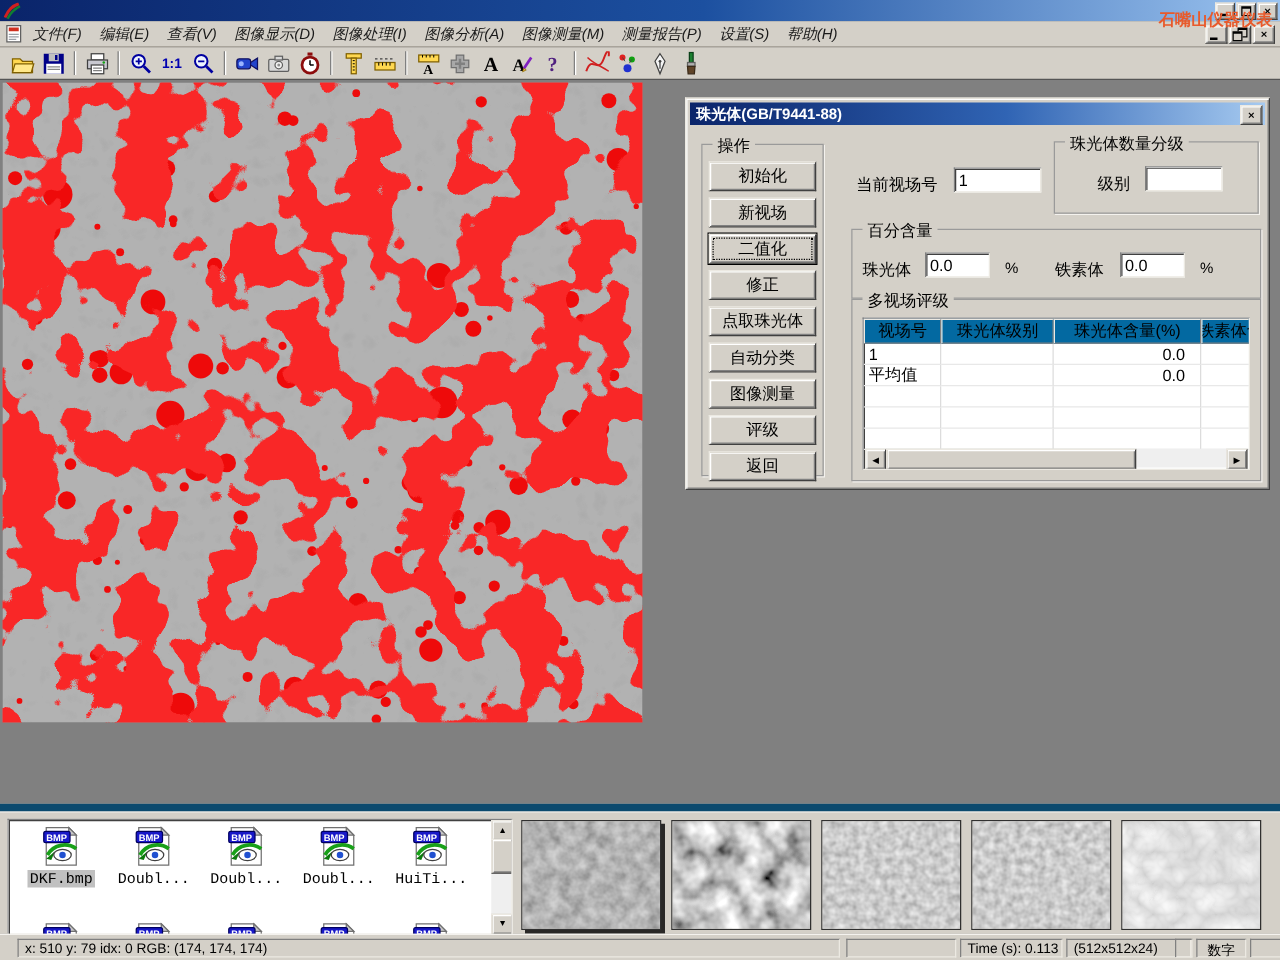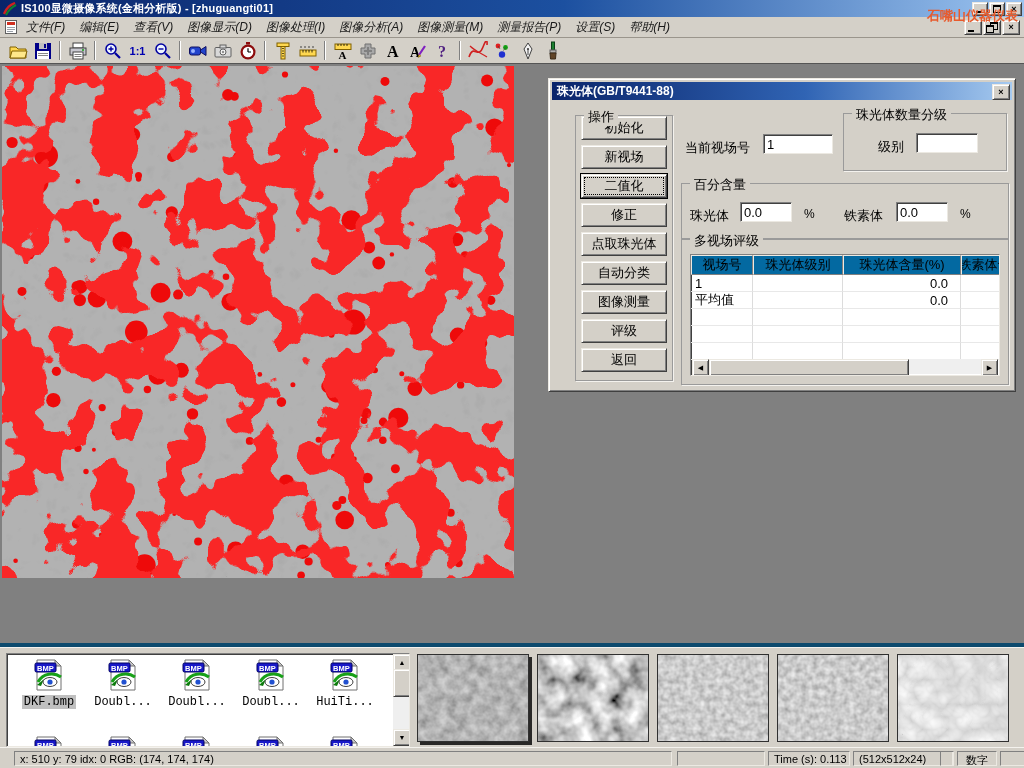--- a/index.html
+++ b/index.html
@@ -43,21 +43,21 @@
   
   .dialog{position:absolute;left:548px;top:14px;width:468px;height:314px;background:#d4d0c8;
           border:1px solid;border-color:#ece9e2 #404040 #404040 #ece9e2;
           box-shadow:inset 1px 1px 0 #fff, inset -1px -1px 0 #808080;box-sizing:border-box;}
   .dlg-title{position:absolute;left:3px;top:3px;right:3px;height:18px;
              background:linear-gradient(90deg,#0a246a 0%,#3064b4 55%,#a6caf0 100%);
              color:#fff;font-size:12px;font-weight:bold;display:flex;align-items:center;padding-left:5px;box-sizing:border-box;}
   .dlg-close{position:absolute;right:2px;top:2px;width:16px;height:14px;display:flex;align-items:center;justify-content:center;font-size:9px;font-weight:bold;color:#000;}
   .group{position:absolute;}
   .group-label{position:absolute;top:-8px;left:8px;background:#d4d0c8;padding:0 4px;font-size:13px;color:#000;white-space:nowrap;}
-  .ops{display:flex;flex-direction:column;align-items:center;gap:5px;box-sizing:border-box;margin-left:14px;}
+  .ops{display:flex;flex-direction:column;align-items:center;gap:5px;padding-top:13px;box-sizing:border-box;}
   .op-btn{width:84px;height:22px;display:flex;align-items:center;justify-content:center;font-size:13px;color:#000;flex:none;}
   .op-btn.focused{box-shadow:0 0 0 1px #000, inset 1px 1px 0 #fff, inset -1px -1px 0 #808080;
                   outline:1px dotted #000;outline-offset:-4px;text-align:right;}
   .dlg-label{position:absolute;font-size:13px;color:#000;white-space:nowrap;}
   .inp{position:absolute;background:#fff;border:1px solid;border-color:#808080 #ece9e2 #ece9e2 #808080;
        box-shadow:inset 1px 1px 0 #404040;font-size:13px;padding:1px 3px;box-sizing:border-box;
        font-family:"Liberation Sans",sans-serif;outline:none;}
   
   .mv-table{position:absolute;left:8px;top:14px;width:310px;height:122px;background:#fff;
             border:1px solid;border-color:#808080 #ece9e2 #ece9e2 #808080;box-shadow:inset 1px 1px 0 #404040;
@@ -69,21 +69,21 @@
   .mv-row{display:flex;height:17px;}
   .td{flex:none;box-sizing:border-box;font-size:13px;border-right:1px solid #dcdcdc;border-bottom:1px solid #e8e8e8;
       white-space:nowrap;overflow:hidden;padding:0 4px;display:flex;align-items:center;}
   .td.num{justify-content:flex-end;padding-right:12px;}
   .c0{width:62px;} .c1{width:90px;} .c2{width:118px;} .c3{width:80px;}
   .hscroll{position:absolute;left:1px;right:1px;bottom:1px;height:15px;background:#efefef;display:flex;}
   .sb-btn{width:15px;height:15px;flex:none;display:flex;align-items:center;justify-content:center;font-size:7px;color:#000;}
   .sb-thumb{height:15px;flex:none;}
   
   .bottom-panel{position:absolute;left:0;top:579px;width:1024px;height:104px;background:#d4d0c8;
-                border-top:4px solid #0c4a6e;box-shadow:inset 0 1px 0 #f4f2ee;box-sizing:border-box;}
+                border-top:6px solid #0c4a6e;box-shadow:inset 0 1px 0 #f4f2ee;box-sizing:border-box;}
   .filebox{position:absolute;left:6px;top:6px;width:404px;height:94px;background:#fff;
            border:1px solid;border-color:#808080 #ece9e2 #ece9e2 #808080;box-shadow:inset 1px 1px 0 #404040;
            overflow:hidden;box-sizing:border-box;}
   .file-item{position:absolute;width:72px;text-align:center;}
   .file-item svg{display:block;margin:0 auto;}
   .file-label{font-family:"Liberation Mono",monospace;font-size:12px;color:#000;display:inline-block;
               padding:0 2px;margin-top:1px;white-space:nowrap;}
   .file-label.selected{background:#c0c0c0;}
   .vscroll{position:absolute;right:0;top:0;width:16px;height:92px;background:#efefef;}
   .vscroll .sb-btn{width:16px;height:15px;}
@@ -116,21 +116,20 @@
         <circle cx="17" cy="23" r="2.6" fill="#2050d0"></circle>
       </symbol>
     </defs>
   </svg>
 
   <div class="titlebar">
     <svg width="14" height="14" viewBox="0 0 14 14">
       <path d="M1 12 C4 5 7 3 12 1" stroke="#d02020" stroke-width="2.4" fill="none"></path>
       <path d="M3 13 C6 7 9 5 13 3" stroke="#108030" stroke-width="2" fill="none"></path>
     </svg>
-    <span class="title-text">IS100显微摄像系统(金相分析版) - [zhuguangti01]</span>
     <div class="win-btns">
       <div class="wbtn raised">
           <span class="glyph-min"></span>
         </div>
       <div class="wbtn raised">
           <span class="glyph-max"></span>
         </div>
       <div class="wbtn raised">×</div>
     </div>
   </div>

